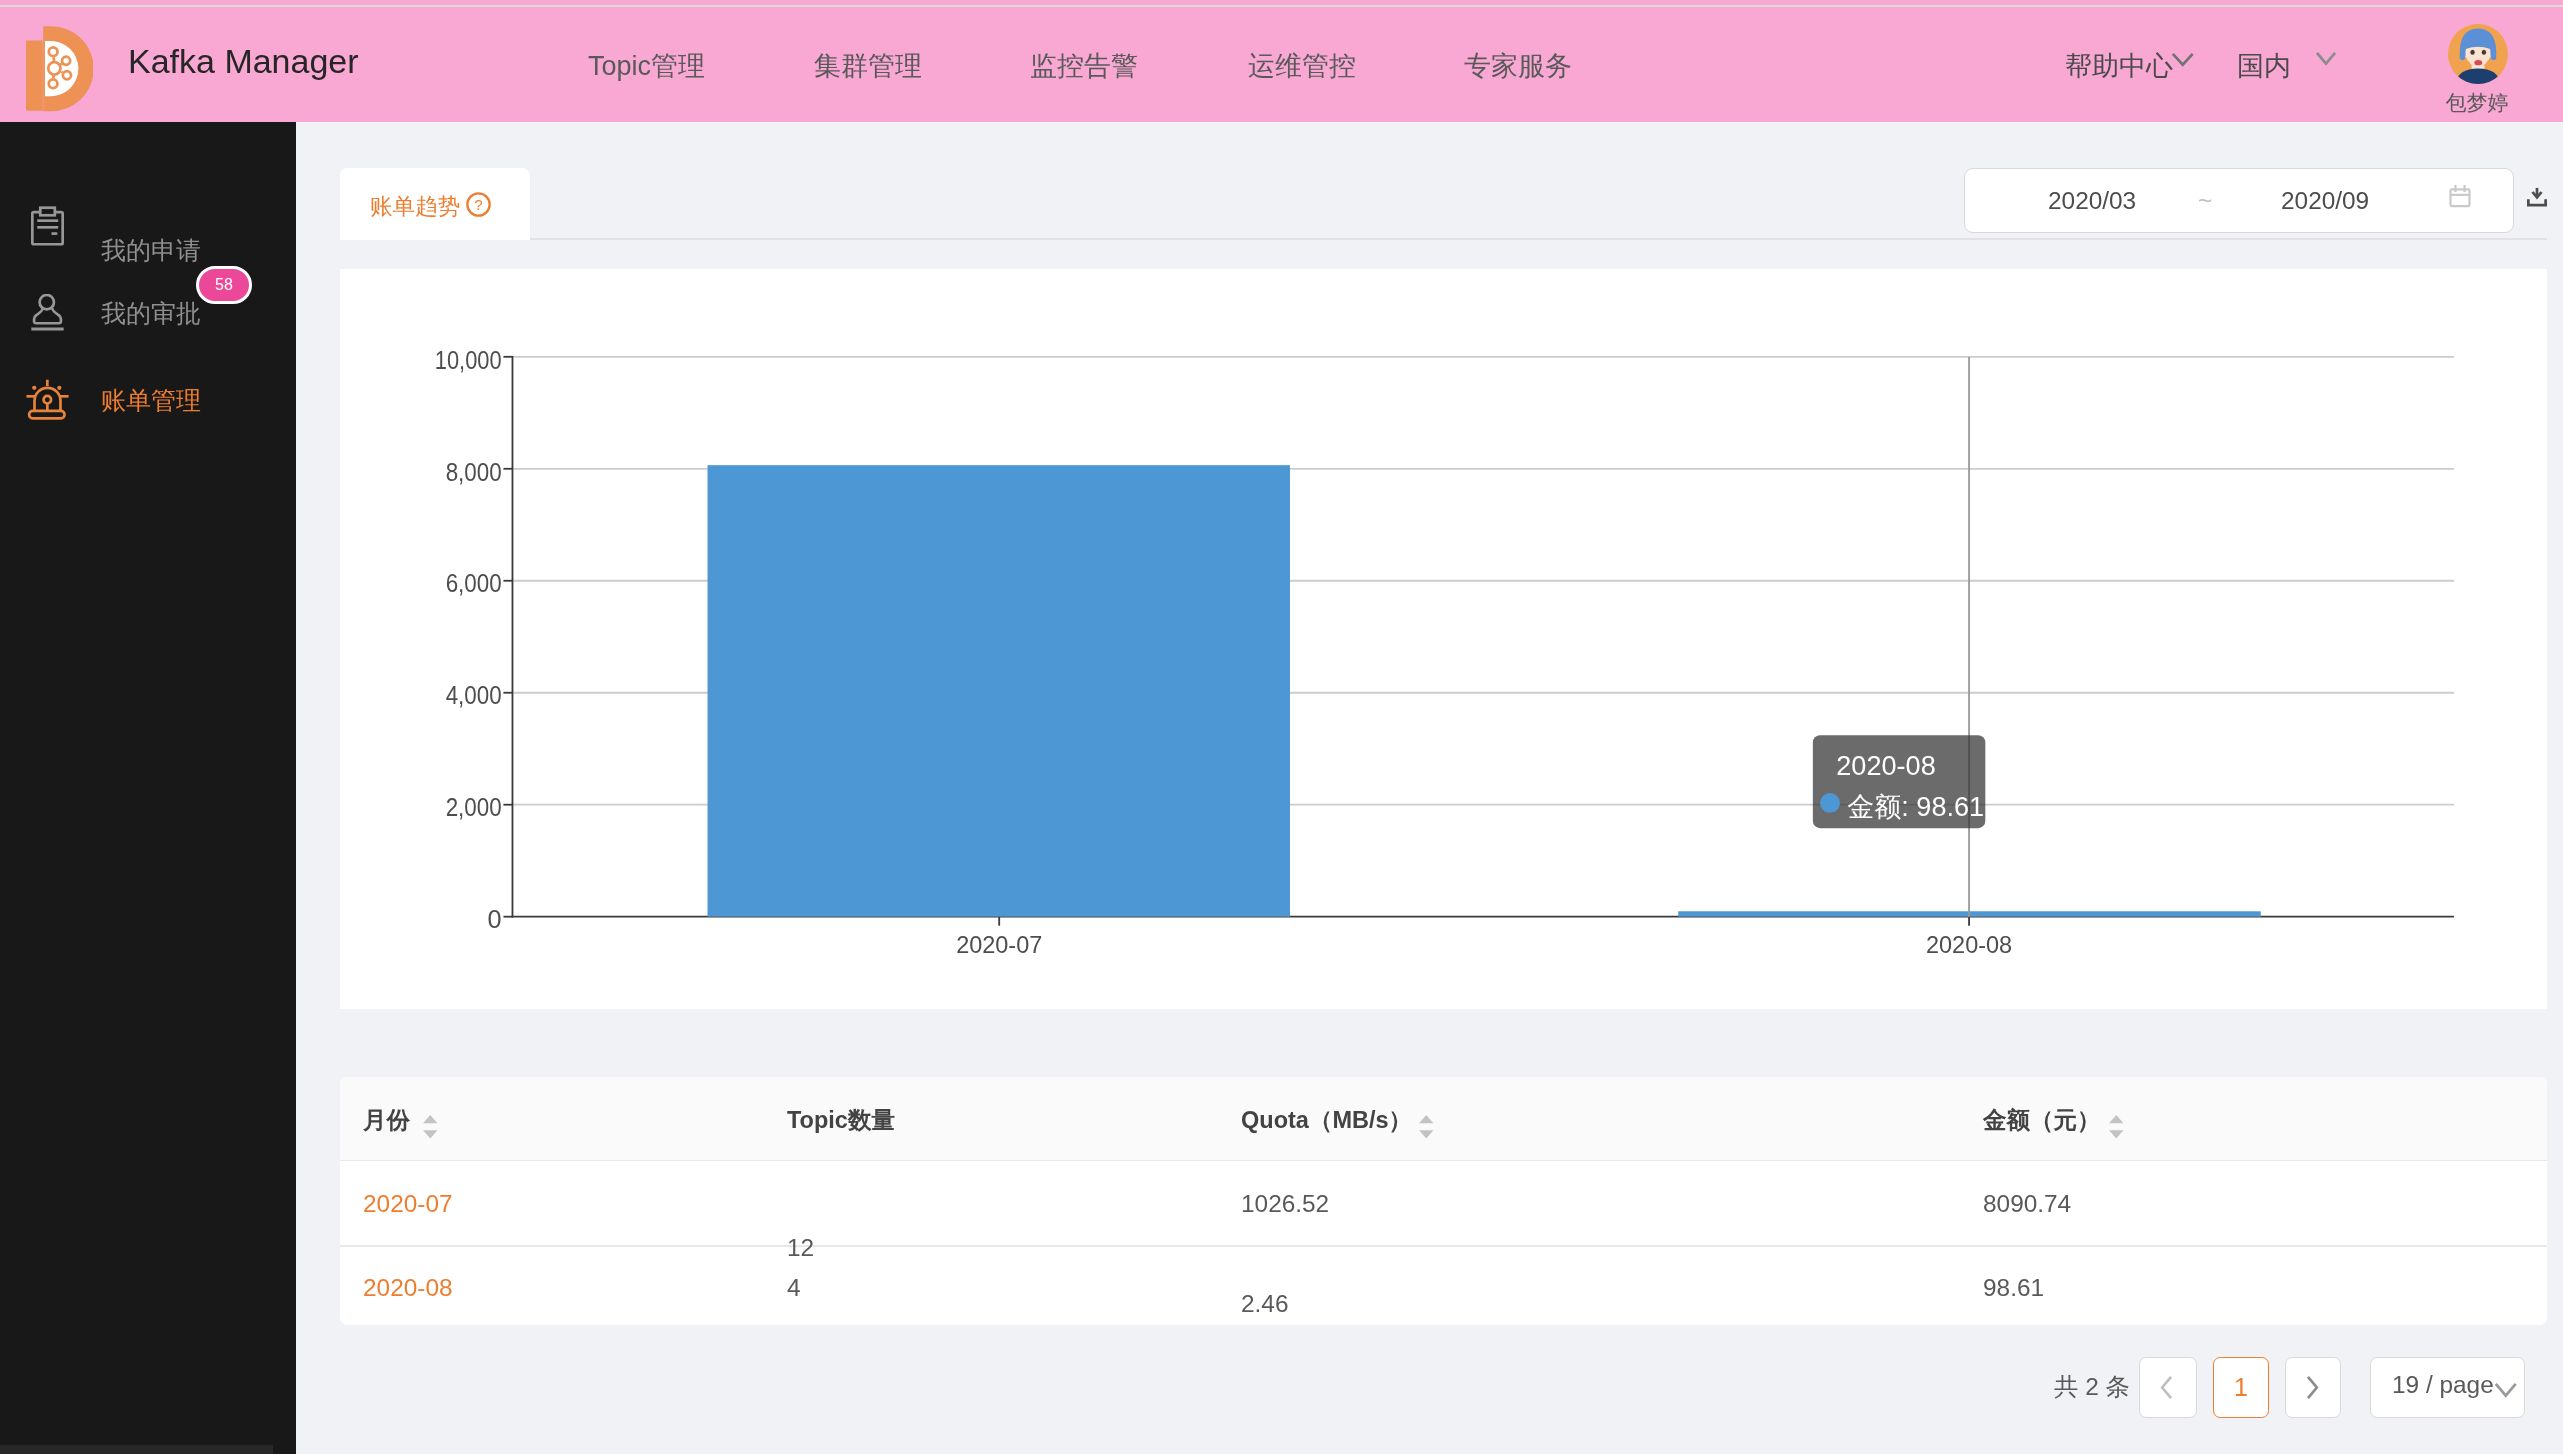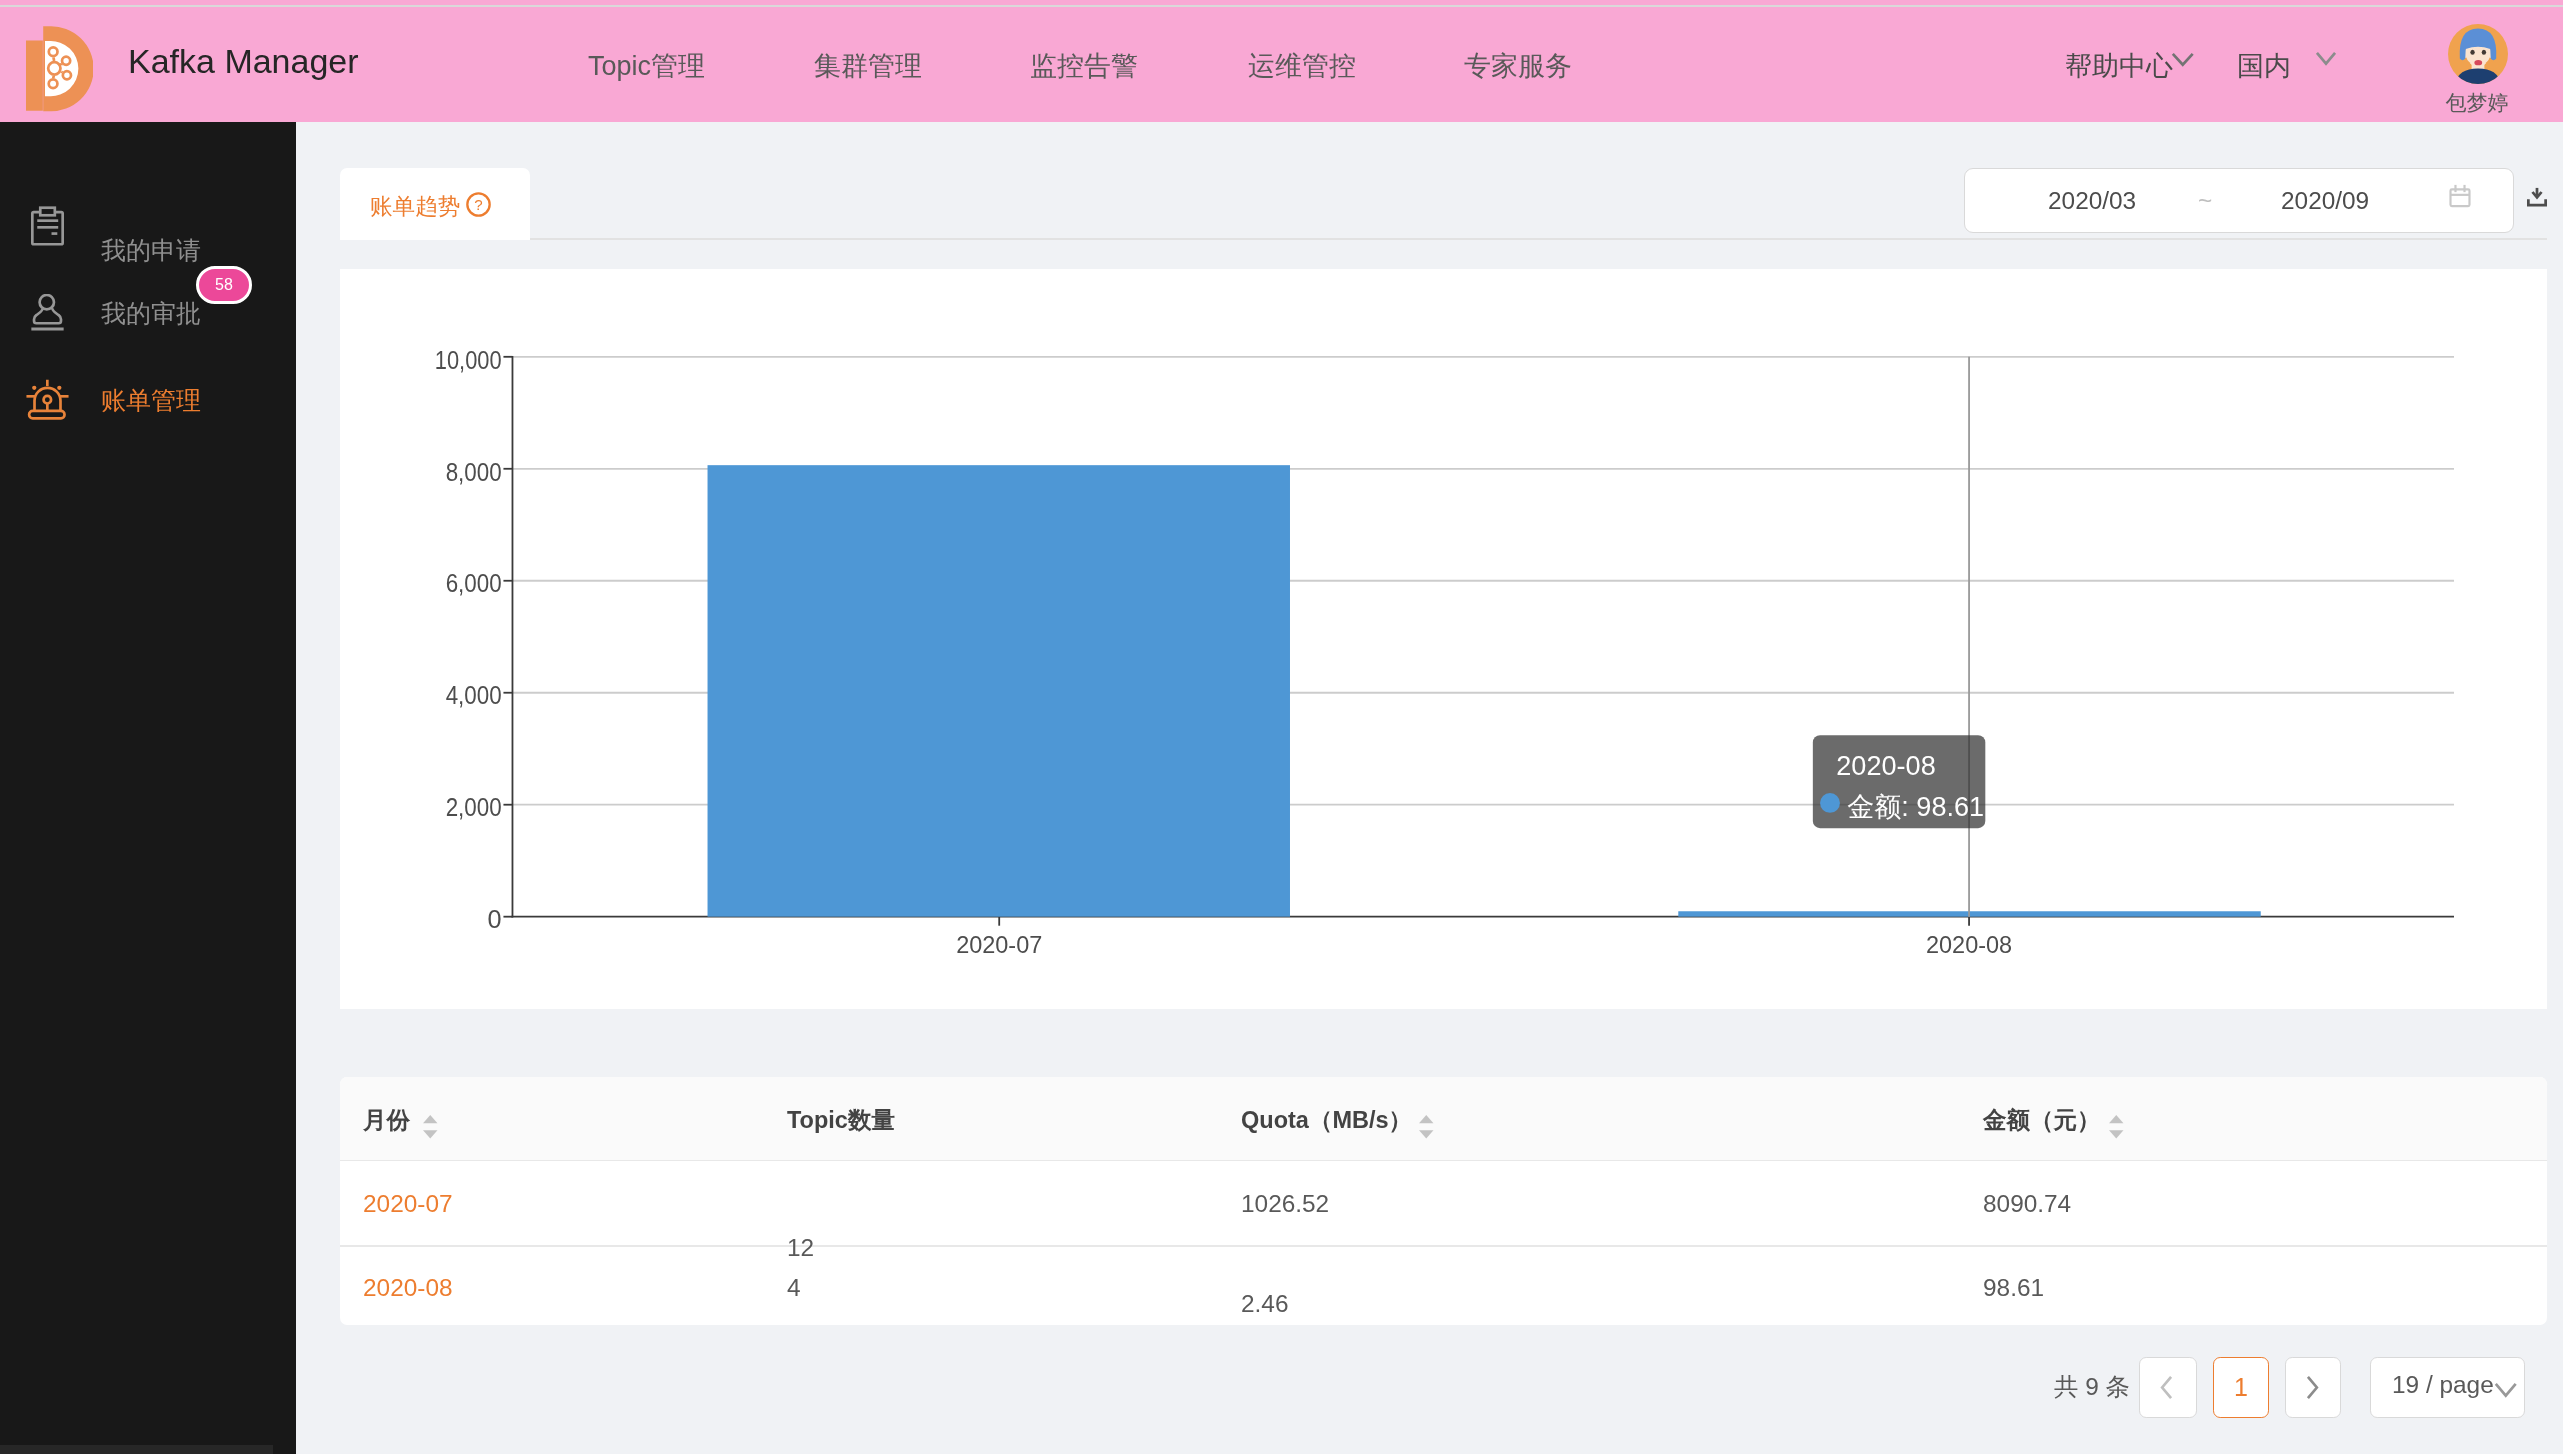--- a/index.html
+++ b/index.html
@@ -210,21 +210,21 @@
 <div class="abs" style="left:340px; top:1245px; width:2207px; height:1.8px; background:#e8e8e8;"></div>
 <div class="abs" style="left:363px; top:1190px; font-size:24.4px; color:#ED7D2F;">2020-07</div>
 <div class="abs" style="left:787px; top:1190px; font-size:24.4px; color:#595959;margin-top:44px;">12</div>
 <div class="abs" style="left:1241px; top:1190px; font-size:24.4px; color:#595959;">1026.52</div>
 <div class="abs" style="left:1983px; top:1190px; font-size:24.4px; color:#595959;">8090.74</div>
 <div class="abs" style="left:363px; top:1274px; font-size:24.4px; color:#ED7D2F;">2020-08</div>
 <div class="abs" style="left:787px; top:1274px; font-size:24.4px; color:#595959;">4</div>
 <div class="abs" style="left:1241px; top:1274px; font-size:24.4px; color:#595959;margin-top:16px;">2.46</div>
 <div class="abs" style="left:1983px; top:1274px; font-size:24.4px; color:#595959;">98.61</div>
 
-<div class="abs" style="left:2054px; top:1371px; font-size:24.4px; color:#595959;">共 9 条</div>
+<div class="abs" style="left:2054px; top:1371px; font-size:24.4px; color:#595959;">共 2 条</div>
 <div class="abs" style="left:2139px; top:1357px; width:58px; height:61px; background:#fff; border:1.8px solid #d9d9d9; border-radius:7.2px;"></div>
 <svg class="abs" style="left:2155px; top:1373px;" width="25" height="29" viewBox="0 0 28 32">
     <polyline points="18,4 8,16 18,28" fill="none" stroke="#bfbfbf" stroke-width="3"></polyline>
   </svg>
 <div class="abs" style="left:2213px; top:1357px; width:56px; height:61px; background:#fff; border:1.8px solid #ED7D2F; border-radius:7.2px; color:#ED7D2F; font-size:25px; text-align:center; line-height:58px;">1</div>
 <div class="abs" style="left:2285px; top:1357px; width:56px; height:61px; background:#fff; border:1.8px solid #d9d9d9; border-radius:7.2px;"></div>
 <svg class="abs" style="left:2299px; top:1373px;" width="25" height="29" viewBox="0 0 28 32">
     <polyline points="10,4 20,16 10,28" fill="none" stroke="#8c8c8c" stroke-width="3"></polyline>
   </svg>
 <div class="abs" style="left:2370px; top:1357px; width:155px; height:61px; background:#fff; border:1.8px solid #d9d9d9; border-radius:7.2px;"></div>

